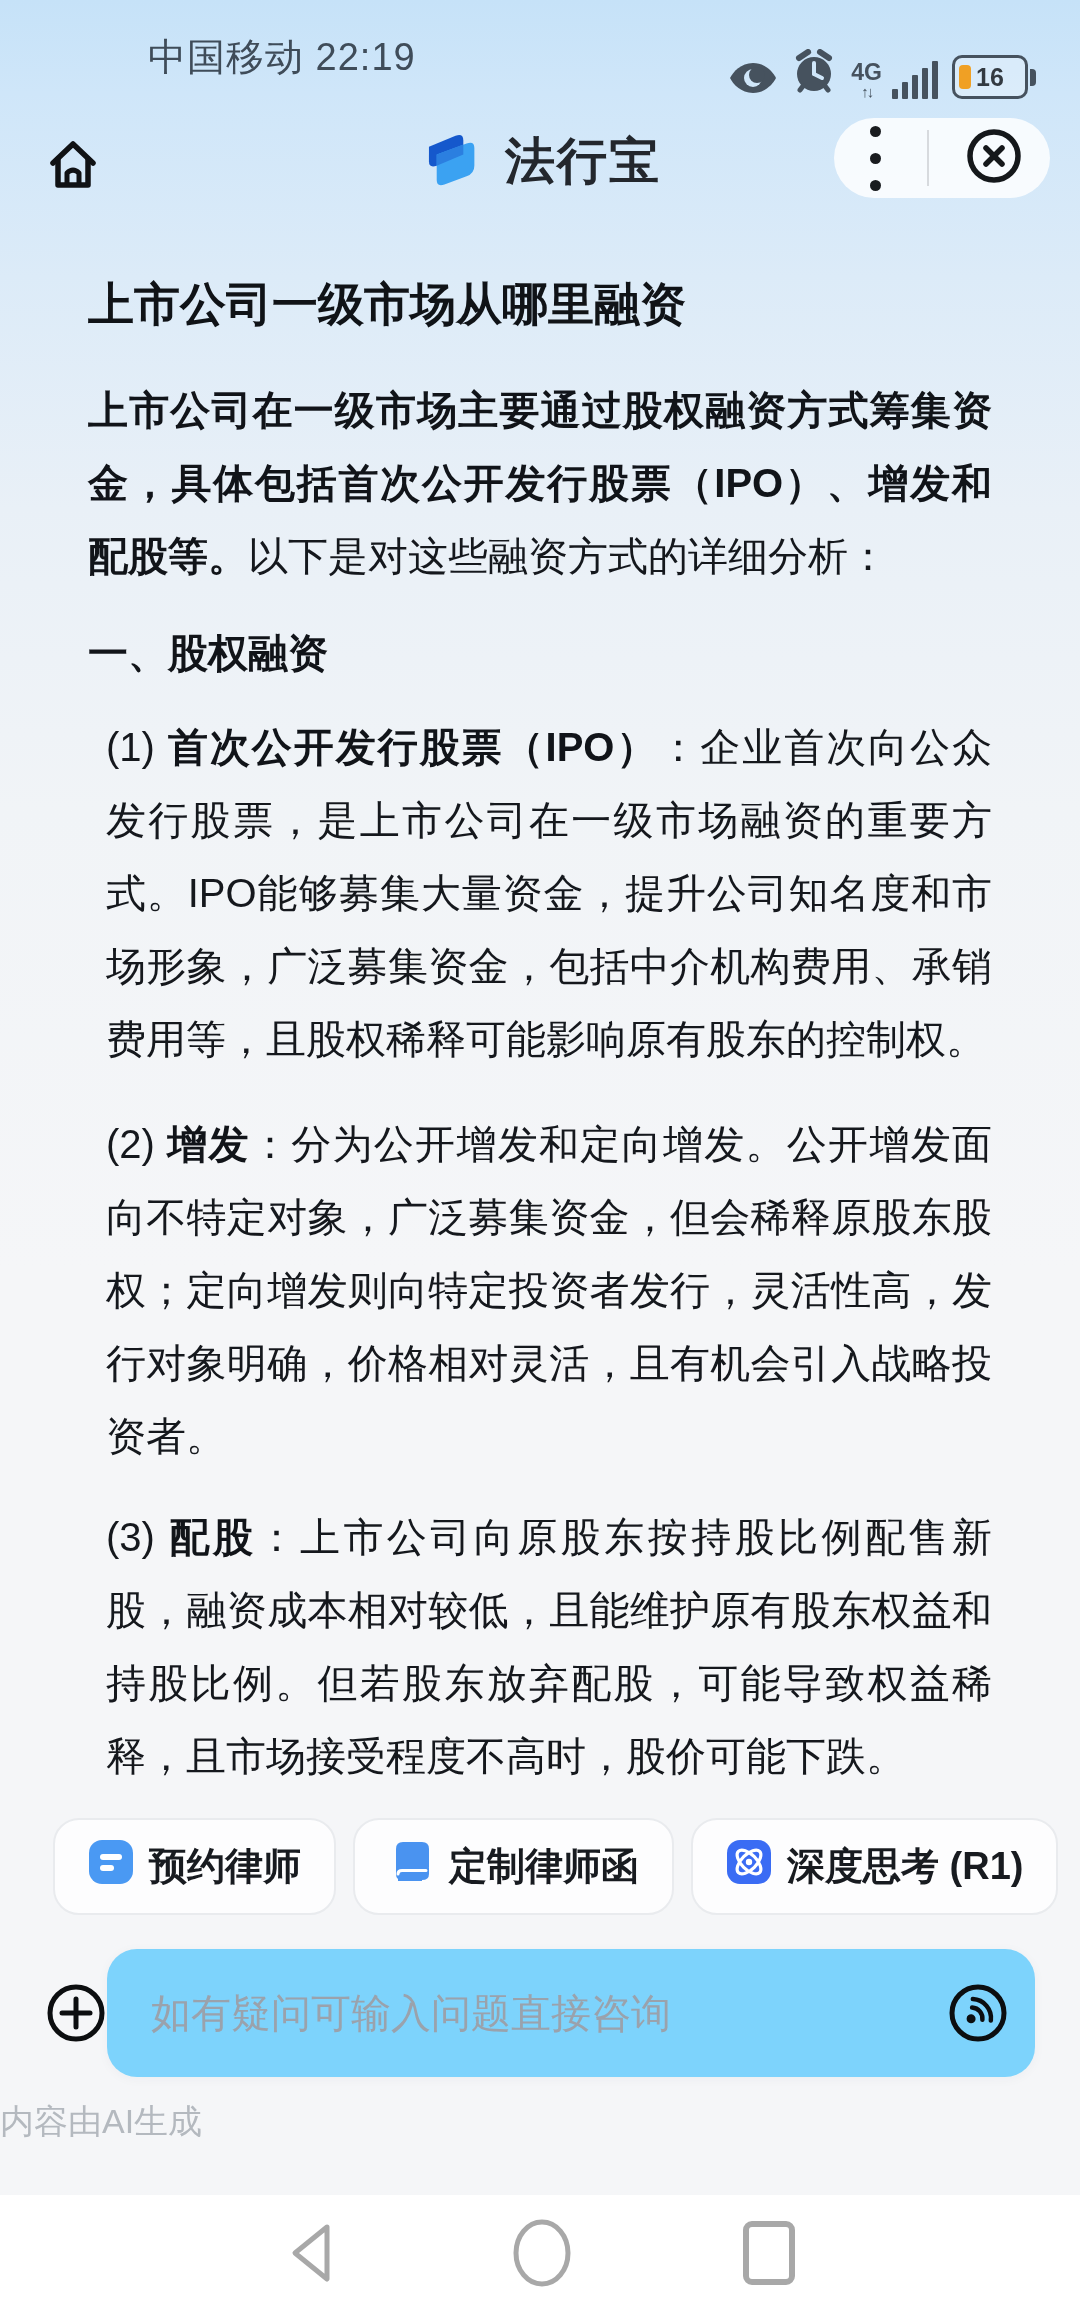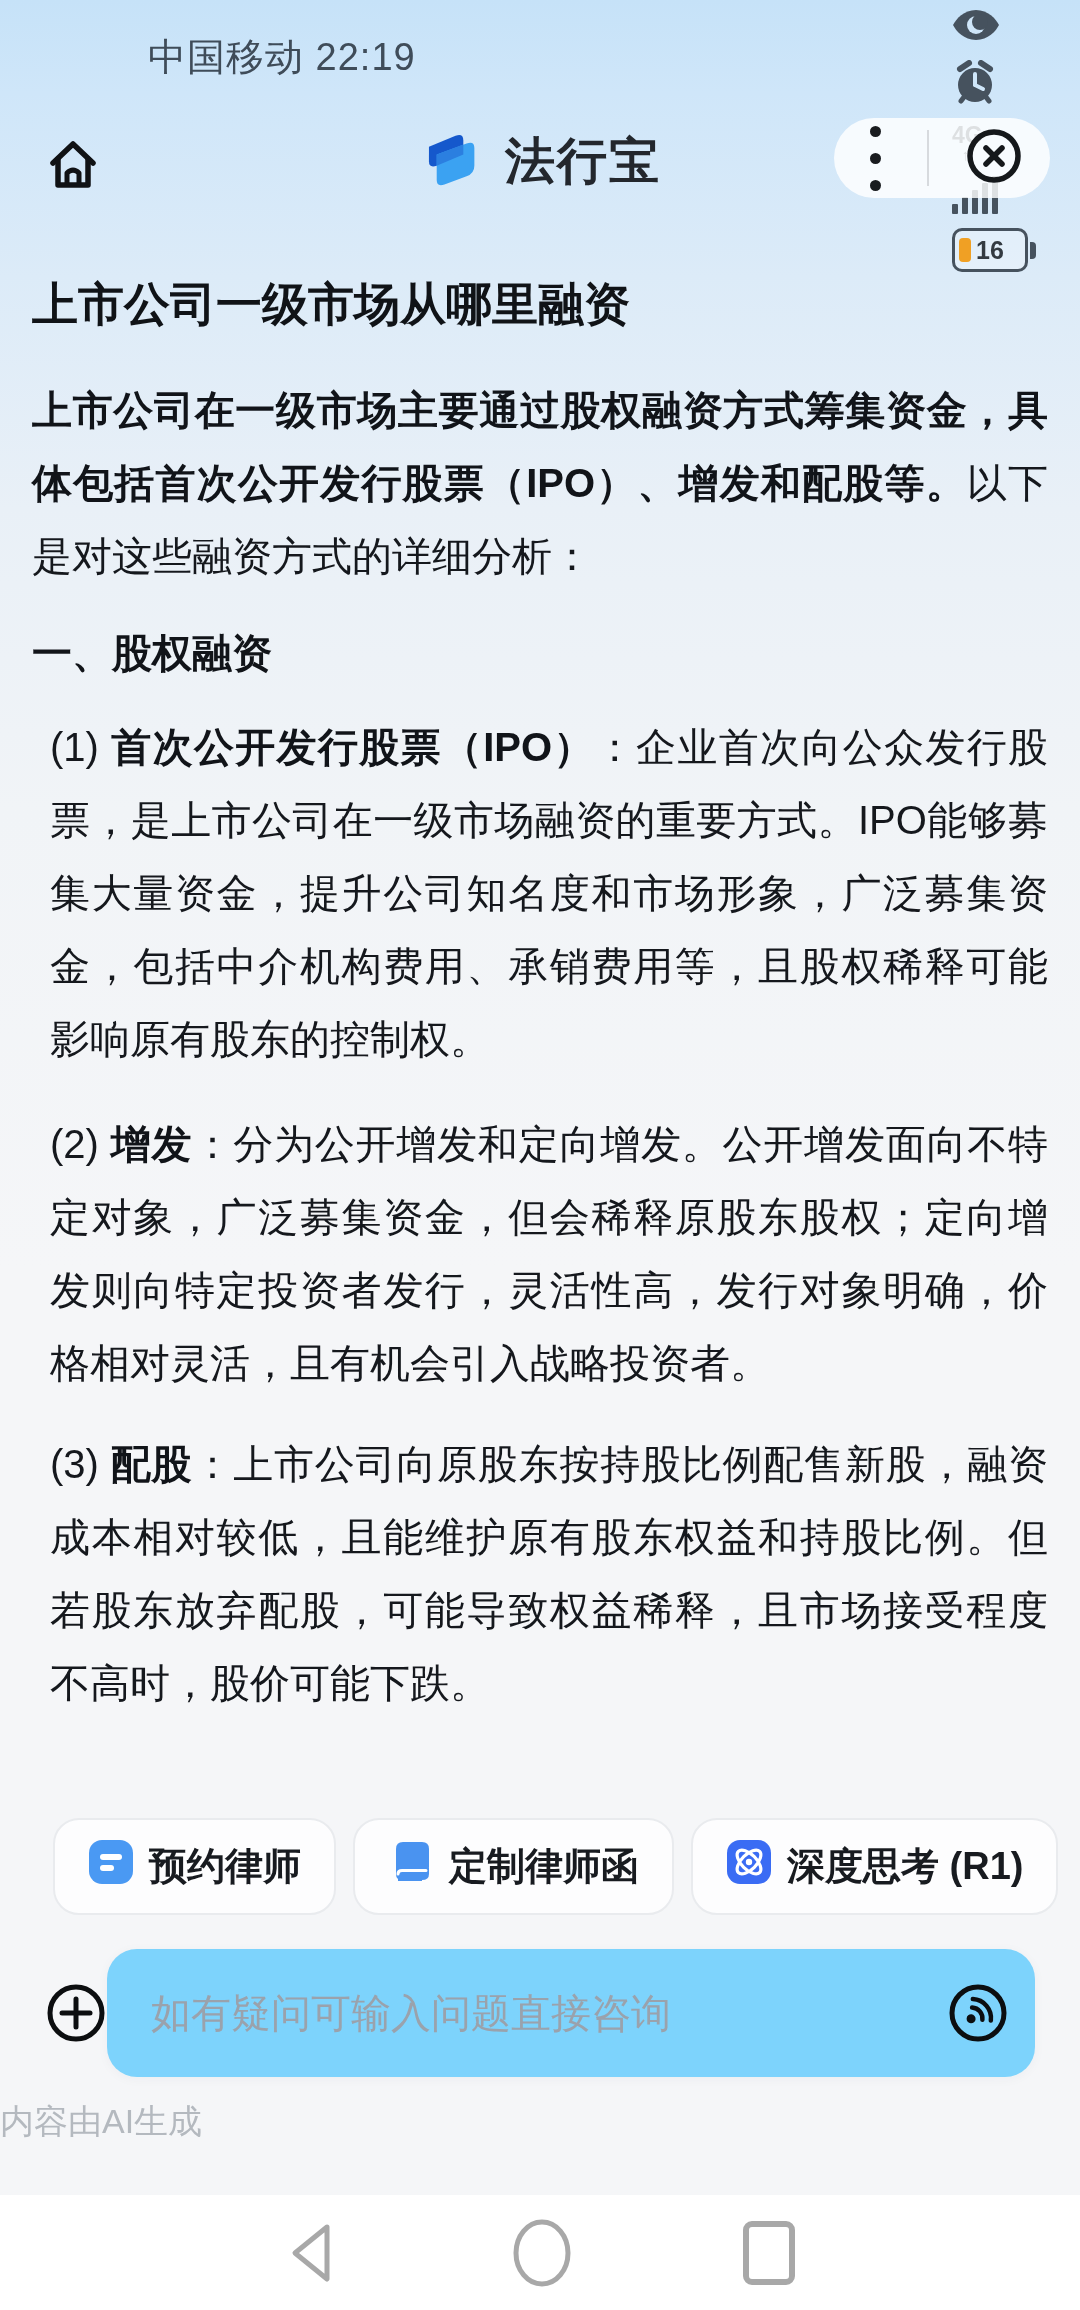--- a/index.html
+++ b/index.html
@@ -5,42 +5,42 @@
   html,body{margin:0;padding:0;background:#000;}
   .screen{
     position:relative;width:1080px;height:2310px;overflow:hidden;
     font-family:"Liberation Sans","DejaVu Sans",sans-serif;
     background:linear-gradient(180deg,#c6e2f8 0%,#cfe6f9 4%,#dcebf8 12%,#e9f0f7 22%,#f1f4f7 35%,#f5f6f8 55%,#f5f6f8 100%);
     color:#15181d;
   }
   
   .statusbar{position:absolute;top:0;left:0;right:0;height:110px;}
   .status-left{position:absolute;left:148px;top:32px;font-size:38px;font-weight:500;color:#3f4c59;letter-spacing:1px;}
-  .status-right{position:absolute;right:44px;top:8px;display:flex;align-items:flex-start;gap:14px;height:60px;flex-direction:column;}
+  .status-right{position:absolute;right:44px;top:39px;display:flex;align-items:flex-end;gap:14px;height:60px;}
   .sig-col{display:flex;flex-direction:column;align-items:center;line-height:1;margin-right:-4px;}
   .sig-4g{font-size:23px;font-weight:700;color:#46525e;}
   .sig-arrows{font-size:15px;color:#46525e;letter-spacing:-2px;}
   .sig-bars{display:flex;align-items:flex-end;gap:4px;}
   .sig-bars i{display:block;width:6px;background:#46525e;border-radius:1px;}
   .battery{position:relative;display:flex;align-items:center;}
   .batt-body{width:70px;height:38px;border:3px solid #46525e;border-radius:10px;display:flex;align-items:center;background:rgba(255,255,255,.25);}
   .batt-fill{width:12px;height:24px;background:#f0a024;border-radius:4px;margin-left:4px;}
   .batt-num{font-size:25px;font-weight:700;color:#333a41;margin-left:5px;}
   .batt-nub{width:6px;height:17px;background:#46525e;border-radius:0 4px 4px 0;margin-left:2px;}
   
   .header{position:absolute;top:110px;left:0;right:0;height:120px;}
   .home-btn{position:absolute;left:42px;top:22px;width:62px;height:62px;}
   .logo{position:absolute;left:50%;top:18px;transform:translateX(-50%);display:flex;align-items:flex-start;gap:24px;}
   .logo-text{font-size:50px;font-weight:800;color:#23272d;letter-spacing:2px;}
   .header-capsule{position:absolute;right:30px;top:8px;width:216px;height:80px;background:rgba(255,255,255,.82);border-radius:44px;display:flex;align-items:center;justify-content:space-between;padding:0 26px;box-sizing:border-box;}
   .kebab{display:flex;flex-direction:column;gap:16px;padding:6px 10px;}
   .kebab i{width:11px;height:11px;border-radius:50%;background:#191c1f;display:block;}
   .capsule-divider{width:2px;height:56px;background:#d7dade;}
   
-  .content{position:absolute;top:230px;left:0;right:0;bottom:0;padding:0 32px;box-sizing:border-box;overflow:hidden;}
+  .content{position:absolute;top:230px;left:0;right:0;bottom:0;padding:0 88px;box-sizing:border-box;overflow:hidden;}
   .page-title{font-size:46px;line-height:56px;font-weight:800;color:#101317;margin:46px 0 0;}
   .para{font-size:40px;line-height:73px;margin:0;text-align:justify;color:#15181d;}
   .intro{margin-top:42px;}
   .intro b{font-weight:700;color:#111419;}
   .sec-head{font-size:40px;line-height:48px;font-weight:800;color:#111419;margin:36px 0 0;}
   .item{padding-left:18px;}
   .item b{font-weight:700;color:#111419;}
   .i1{margin-top:34px;}
   .i2{margin-top:32px;}
   .i3{margin-top:28px;}

